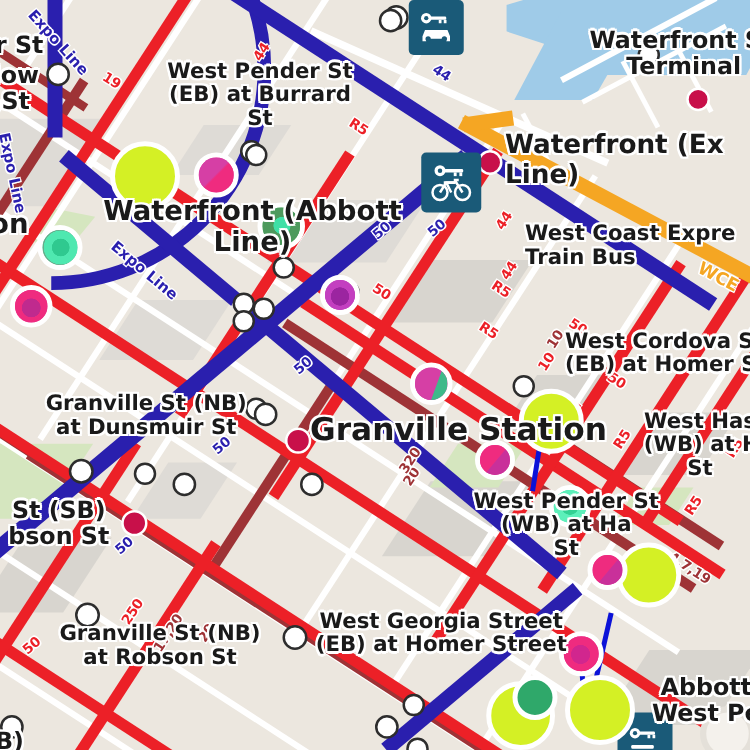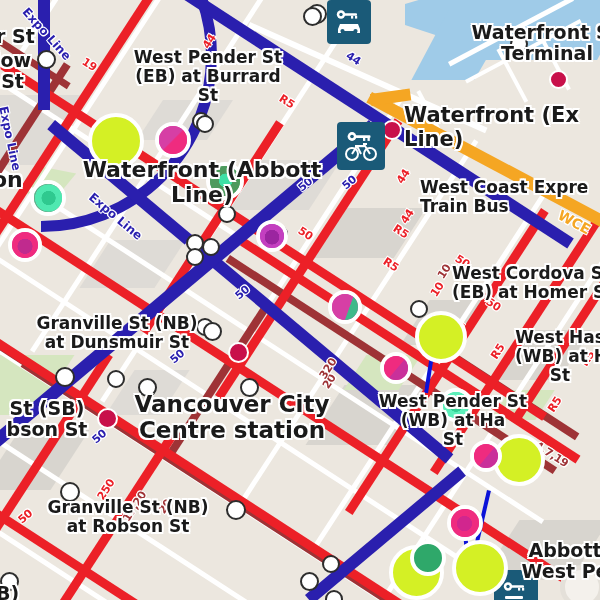--- a/index.html
+++ b/index.html
@@ -338,37 +338,38 @@
   <div class="lbl l" style="left:420px;top:178px;width:190px;font-size:17px;">West Coast Expre
 Train Bus</div>
 
   <div class="lbl l" style="left:452px;top:264px;width:160px;font-size:17px;">West Cordova S
 (EB) at Homer S</div>
 
 
   <div class="lbl" style="left:22px;top:314px;width:190px;font-size:17px;">Granville St (NB)
 at Dunsmuir St</div>
 
+  <div class="lbl l" style="left:248px;top:330px;font-size:25px;">Granville Station</div>
 
   <div class="lbl l" style="left:515px;top:328px;width:90px;font-size:17px;text-align:center;">West Has
 (WB) at H
 St</div>
 
-  <div class="lbl l" style="left:112px;top:392px;width:240px;font-size:23px;text-align:center;">Vancouver City
-Centre station</div>
 
   <div class="lbl l" style="left:-8px;top:398px;width:110px;font-size:19px;text-align:center;">St (SB)
 bson St</div>
 
   <div class="lbl" style="left:368px;top:392px;width:170px;font-size:17px;">West Pender St
 (WB) at Ha
 St</div>
 
   <div class="lbl" style="left:28px;top:498px;width:200px;font-size:17px;">Granville St (NB)
 at Robson St</div>
 
+  <div class="lbl l" style="left:238px;top:488px;width:230px;font-size:17px;text-align:center;">West Georgia Street
+(EB) at Homer Street</div>
 
   <div class="lbl l" style="left:520px;top:540px;width:90px;font-size:19px;text-align:center;">Abbott
 West Pe</div>
 
   <div class="lbl l" style="left:-4px;top:583px;font-size:19px;">B)</div>
 
 </div>
 
 </body></html>

